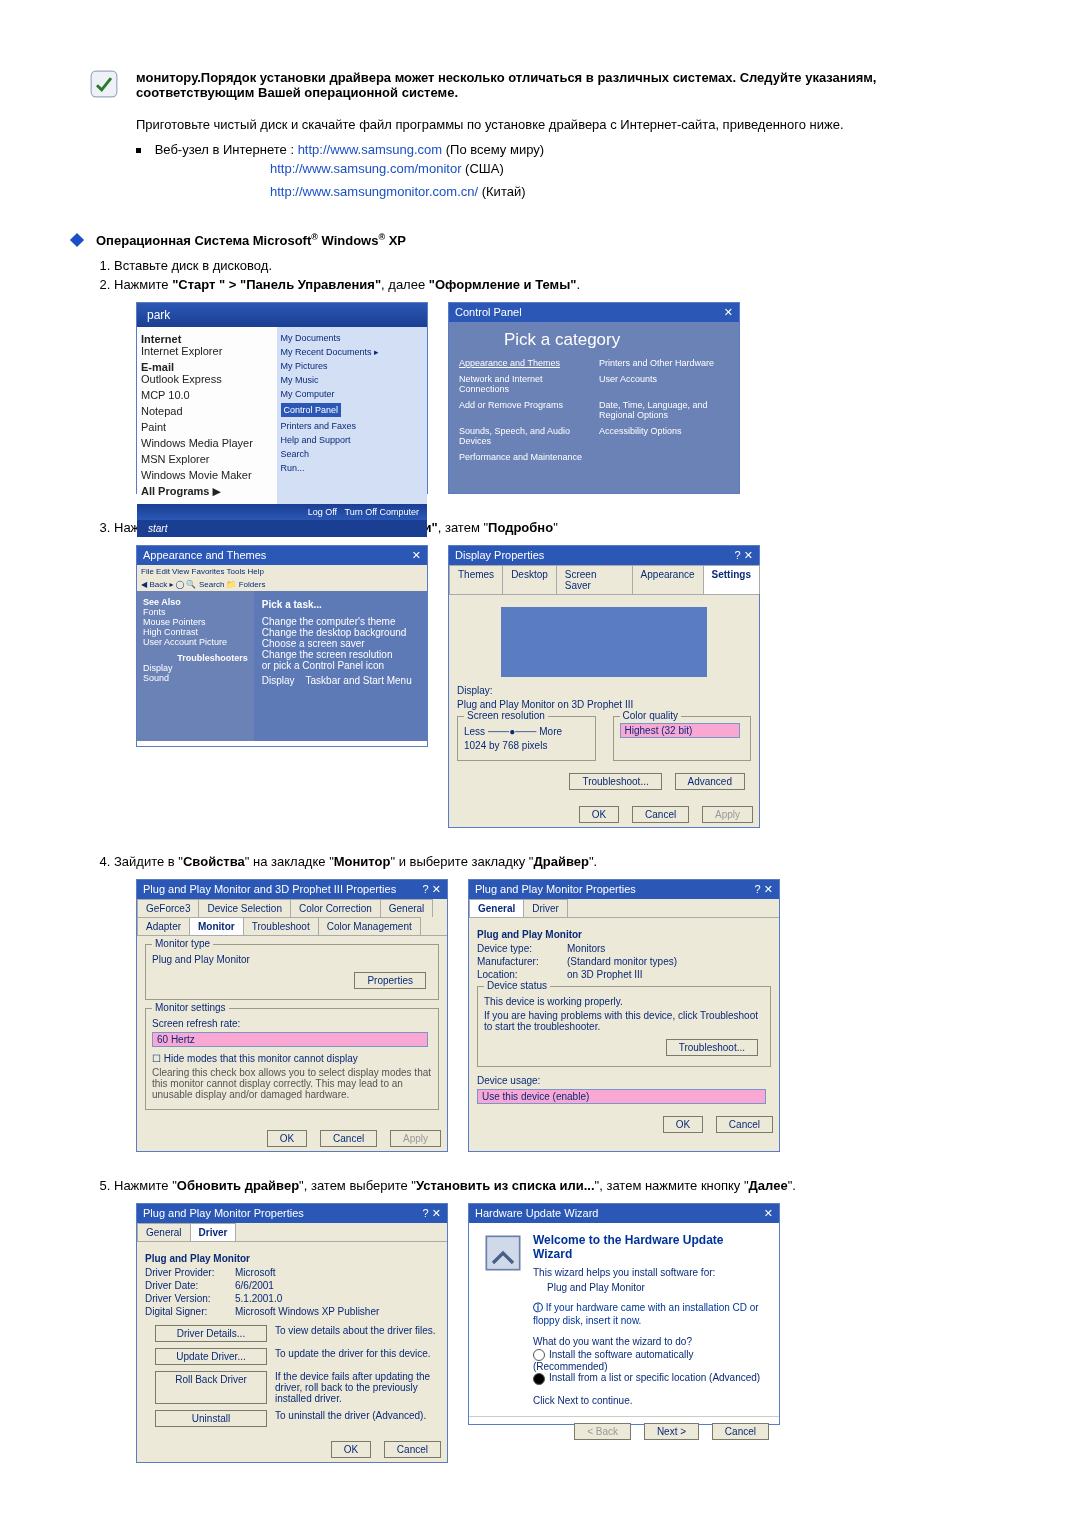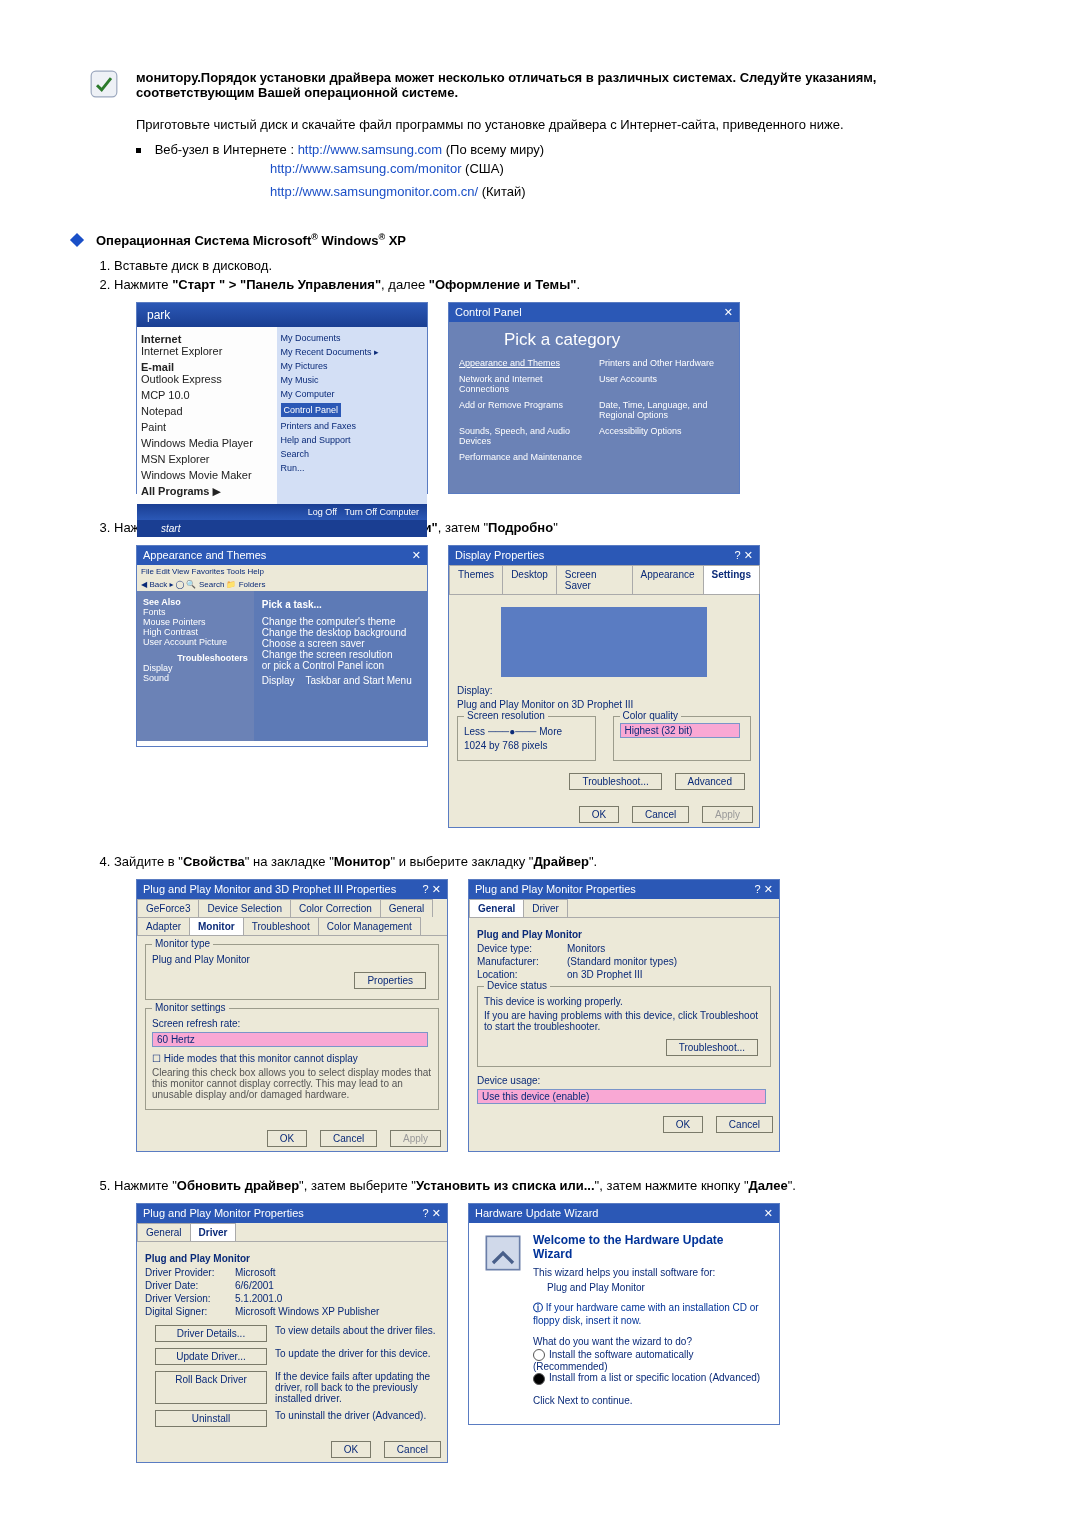--- a/index.html
+++ b/index.html
@@ -109,21 +109,21 @@
   width:52%; background:#d3dff5;
   padding:4px; font-size:9px; color:#0a2a78;
 }
 .sm-item { padding:2px 0; }
 .sm-hl { background:#2b58b6; color:#fff; padding:2px 3px; display:inline-block; }
 .startmenu .sm-foot {
   background: linear-gradient(#1a3e92,#2b58b6);
   text-align:right; padding:3px 8px; font-size:9px; color:#fff;
 }
 .startbar {
-  background:#1a3e92; color:#fff; font-size:10px; padding:3px 24px; font-style:italic;
+  background:#1a3e92; color:#fff; font-size:10px; padding:3px 11px; font-style:italic;
 }
 .cp {
   width: 290px; height: 190px;
   background: #6b82b6; color:#fff; font-size:9px;
 }
 .cp .cp-cat { font-size:17px; padding:8px 10px 4px 55px; }
 .cp-grid {
   display:grid; grid-template-columns:1fr 1fr; gap:6px 10px;
   padding: 4px 10px;
 }
@@ -514,16 +514,21 @@
           <h4>Welcome to the Hardware Update Wizard</h4>
           <div>This wizard helps you install software for:</div>
           <div style="margin:4px 0 8px 14px;">Plug and Play Monitor</div>
           <div style="color:#003399;"><b>ⓘ</b> <span>If your hardware came with an installation CD or floppy disk, insert it now.</span></div>
           <div class="wiz-opt">What do you want the wizard to do?</div>
           <div><span class="radio"></span><span>Install the software automatically (Recommended)</span></div>
           <div><span class="radio" style="background:#000;"></span><span>Install from a list or specific location (Advanced)</span></div>
           <div style="margin-top:10px;">Click Next to continue.</div>
         </div>
       </div>
+      <div class="wiz-foot">
+        <span class="xp-btn" style="color:#999;">&lt; Back</span>
+        <span class="xp-btn">Next &gt;</span>
+        <span class="xp-btn">Cancel</span>
+      </div>
     </div>
   </div>
 
 </div>
 
 </body></html>

